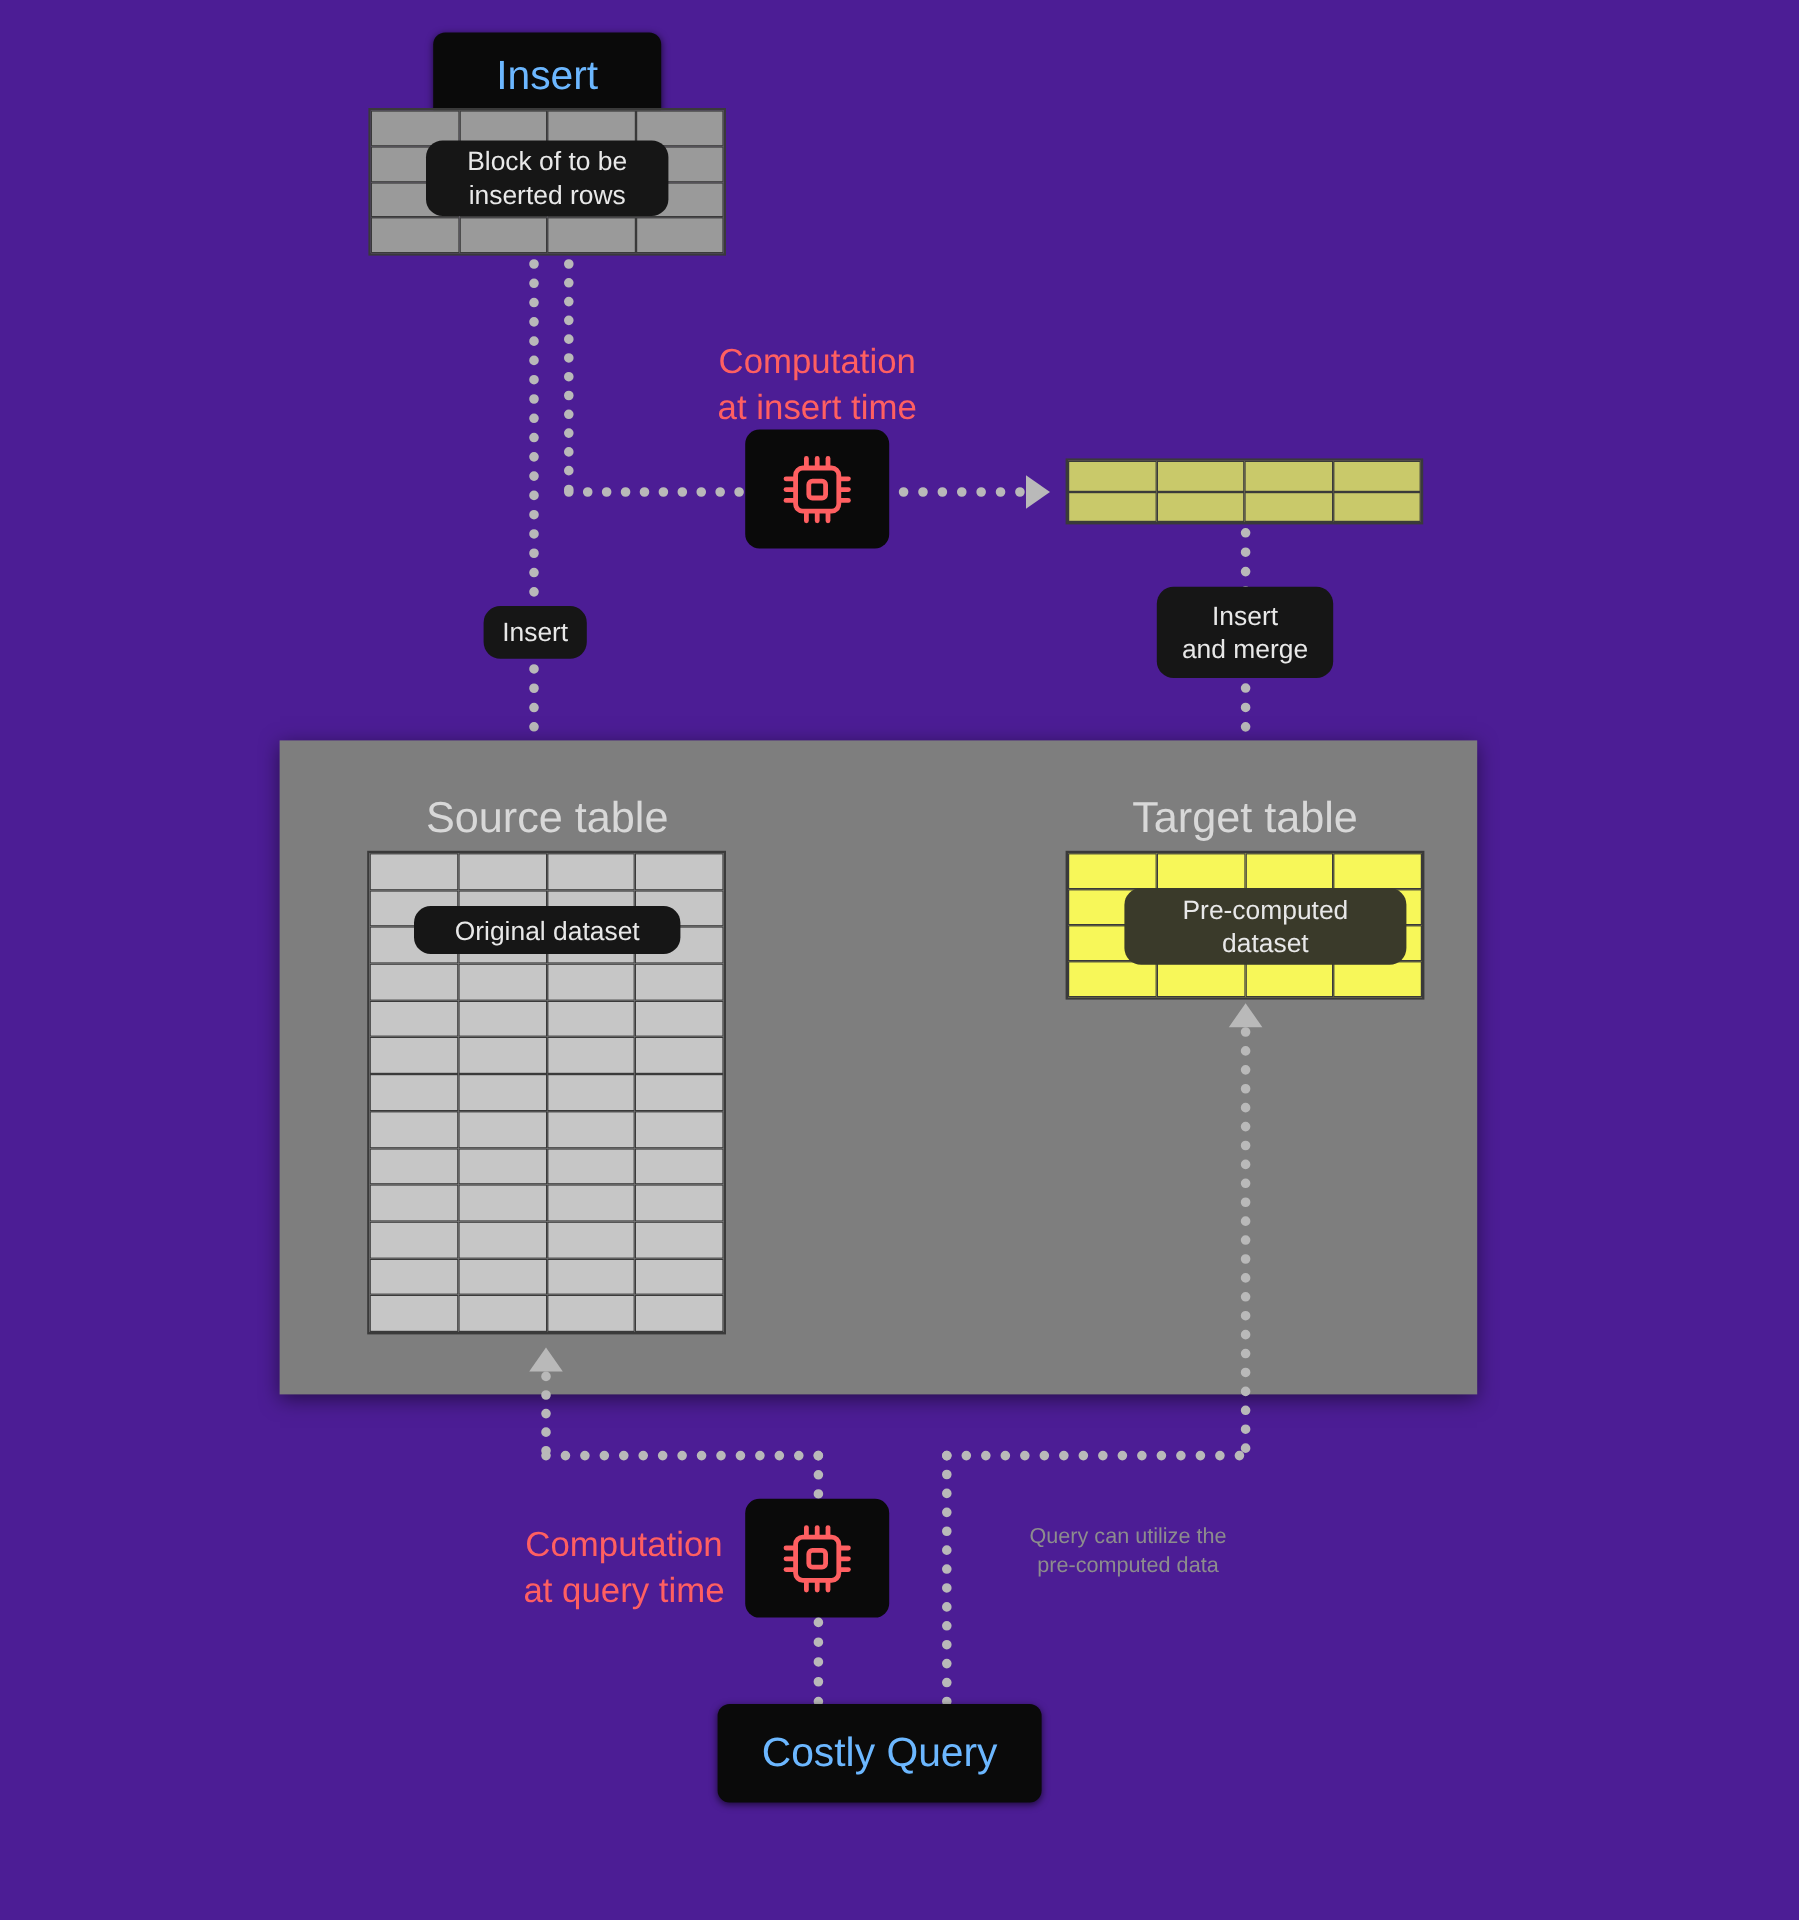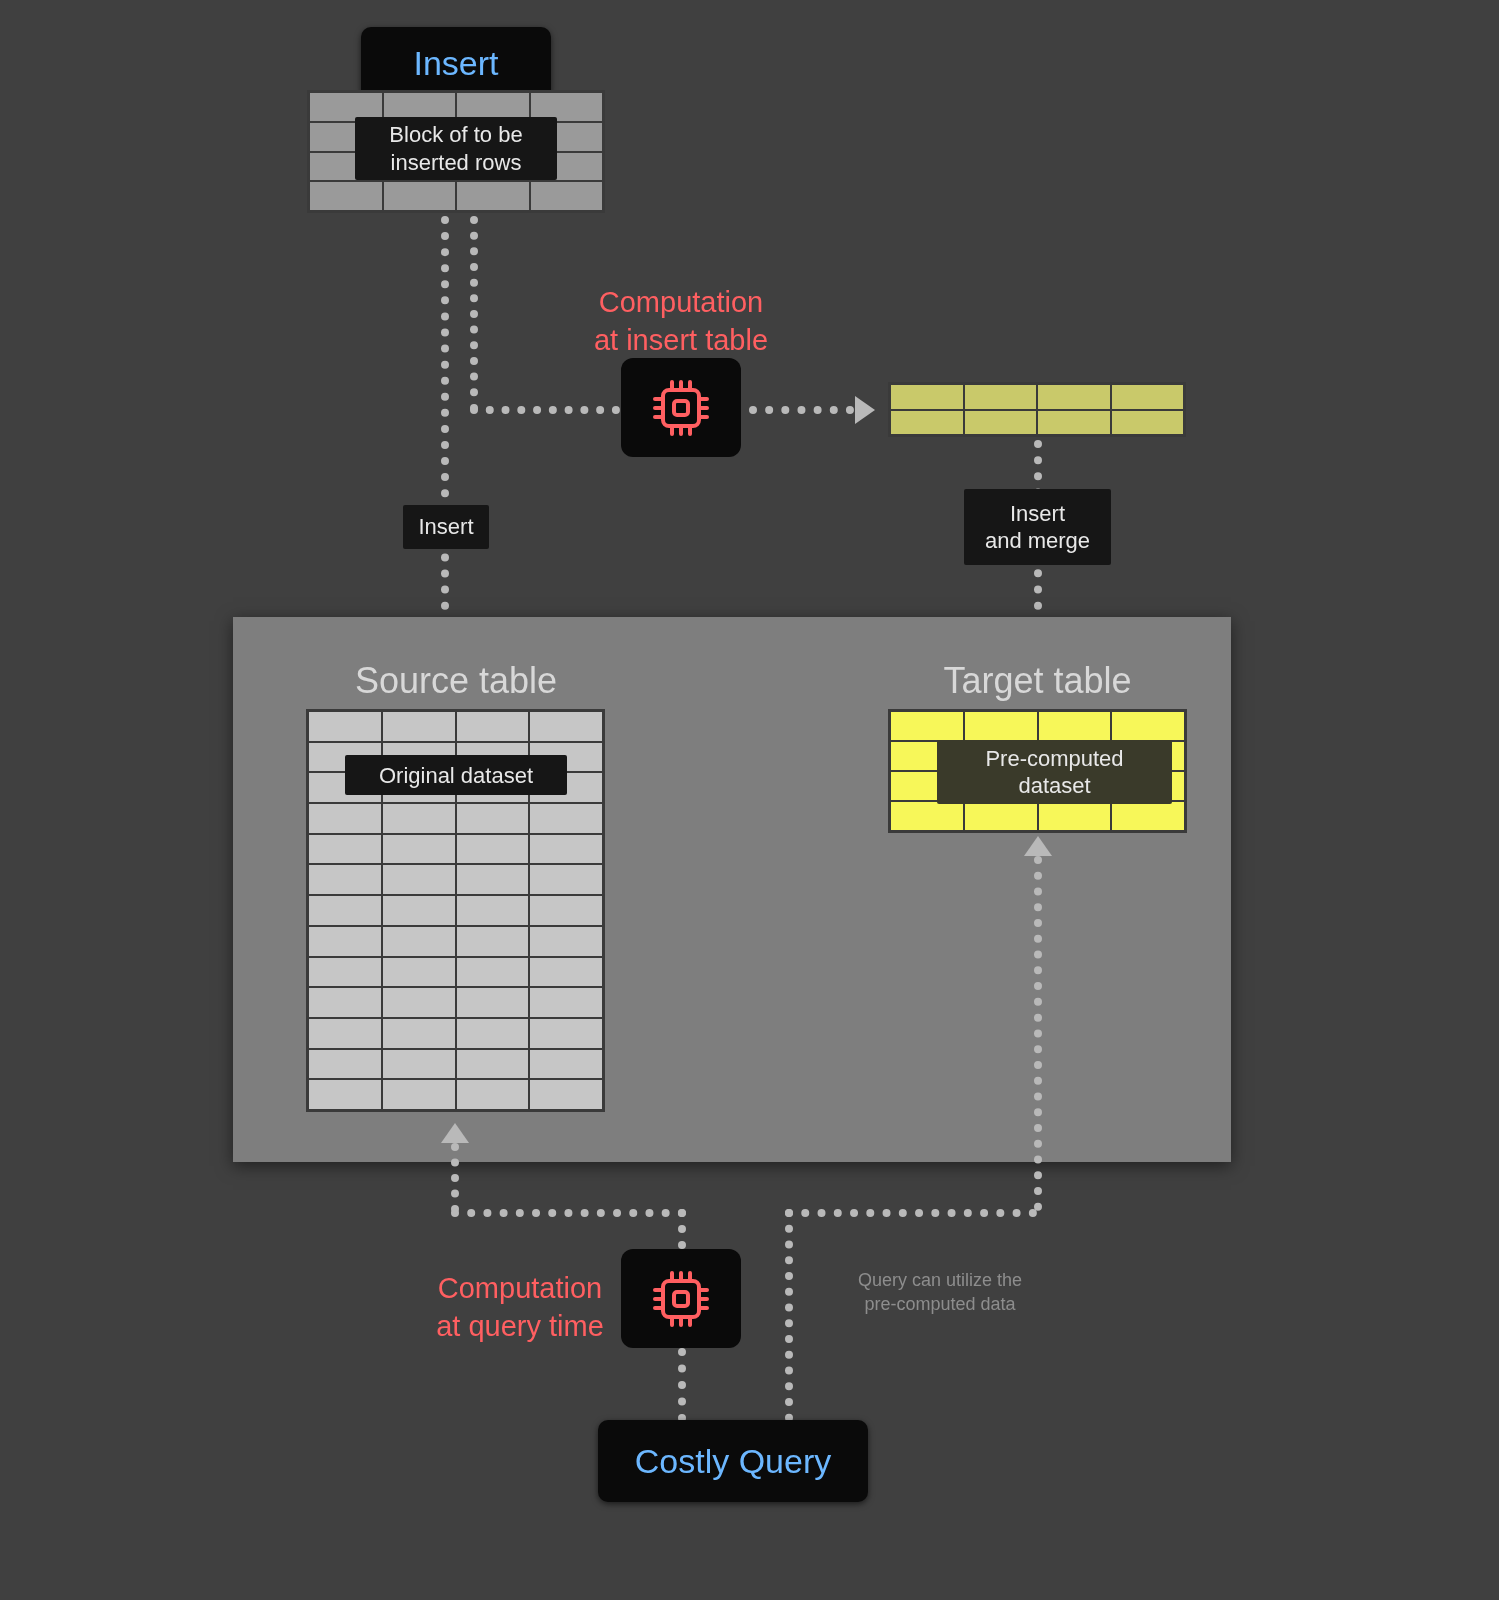--- a/index.html
+++ b/index.html
@@ -7,21 +7,21 @@
     padding: 0;
     background: #1c1c1c;
   }
   body {
     font-family: "Liberation Sans", sans-serif;
   }
   #stage {
     position: relative;
     width: 1499px;
     height: 1600px;
-    background: #404040;
+    background: #4c1d95;
     overflow: hidden;
   }
 
   
   .node-box {
     position: absolute;
     background: #0a0a0a;
     border-radius: 10px;
     display: flex;
     align-items: center;
@@ -30,21 +30,21 @@
     box-shadow: 0 2px 6px rgba(0,0,0,0.6);
   }
   .blue-label {
     color: #6cb7ff;
     font-size: 34px;
   }
   .small-dark-label {
     position: absolute;
     background: #161616;
     color: #e8e8e8;
-    border-radius: 2px;
+    border-radius: 14px;
     font-size: 22px;
     line-height: 1.25;
     display: flex;
     align-items: center;
     justify-content: center;
     text-align: center;
     padding: 6px 12px;
     box-sizing: border-box;
   }
   .red-text {
@@ -171,21 +171,21 @@
 
   <div class="small-dark-label" style="left:403px; top:505px; width:86px; height:44px;">
     <span>Insert</span>
   </div>
 
   <div class="dot-v" style="left:470px; top:216px; height:196px;"></div>
   <div class="dot-h" style="left:470px; top:406px; width:150px;"></div>
 
   <div class="red-text" style="left:561px; top:284px; width:240px;">
     <div>Computation</div>
-    <div>at insert table</div>
+    <div>at insert time</div>
   </div>
 
   <div class="chip-box" style="left:621px; top:358px; width:120px; height:99px;">
     <svg width="64" height="64" viewBox="0 0 64 64">
       <rect x="14" y="14" width="36" height="36" rx="6" fill="none" stroke="#ff5f61" stroke-width="4"></rect>
       <rect x="25" y="25" width="14" height="14" rx="3" fill="none" stroke="#ff5f61" stroke-width="4"></rect>
       <g stroke="#ff5f61" stroke-width="4" stroke-linecap="round">
         <line x1="23" y1="6" x2="23" y2="13"></line>
         <line x1="32" y1="6" x2="32" y2="13"></line>
         <line x1="41" y1="6" x2="41" y2="13"></line>

